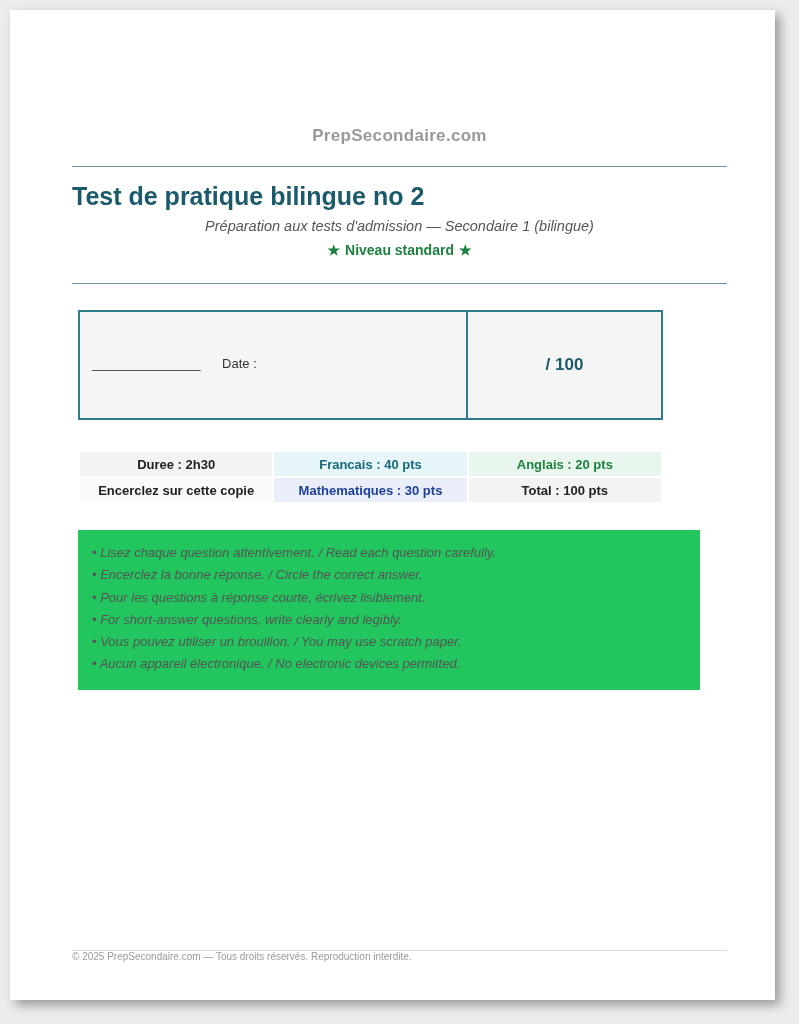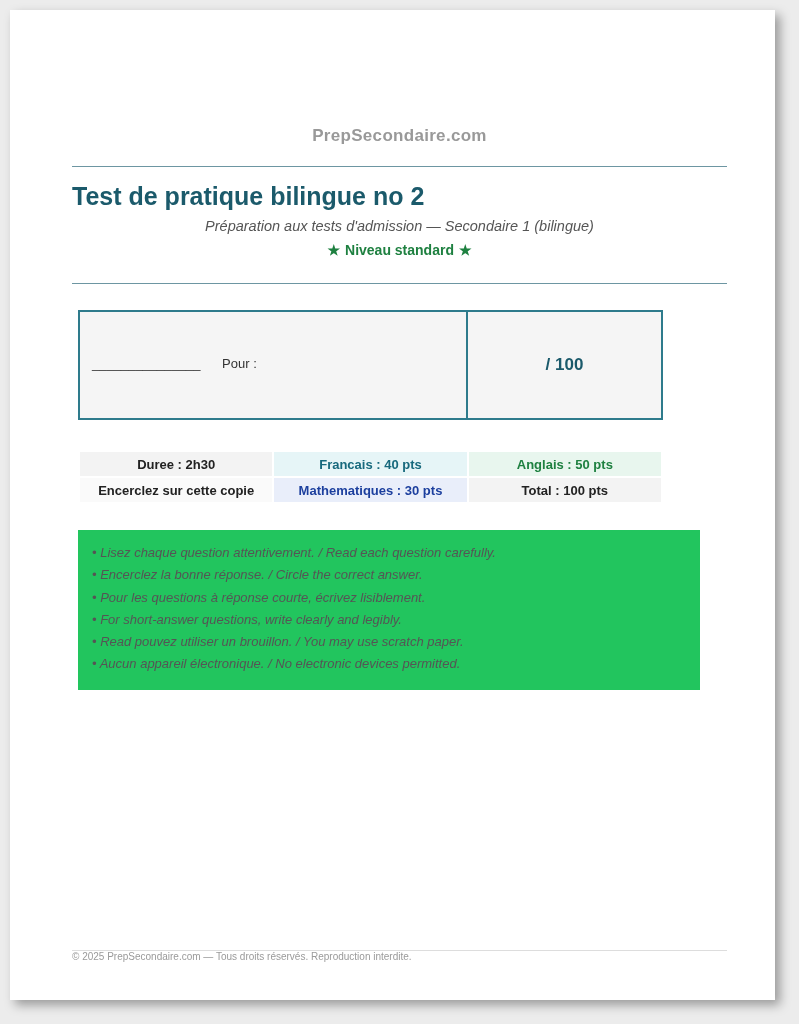--- a/index.html
+++ b/index.html
@@ -153,49 +153,49 @@
     <div class="doc-subtitle">Préparation aux tests d'admission — Secondaire 1 (bilingue)</div>
 
     <div class="level-line">
       <span class="star">★</span><span>Niveau standard</span><span class="star">★</span>
     </div>
 
     <hr class="rule rule-2">
 
     <div class="identity-box">
       <div class="identity-fields">
-        <div>_______________      Pour :</div>
+        <div>_______________      Date :</div>
       </div>
       <div class="score-box">
         <span>/ 100</span>
       </div>
     </div>
 
     <table class="summary-table">
       <tbody>
         <tr>
           <td class="cell-duration">Duree : 2h30</td>
           <td class="cell-french">Francais : 40 pts</td>
-          <td class="cell-english">Anglais : 50 pts</td>
+          <td class="cell-english">Anglais : 20 pts</td>
         </tr>
         <tr>
           <td class="cell-answers">Encerclez sur cette copie</td>
           <td class="cell-math">Mathematiques : 30 pts</td>
           <td class="cell-total">Total : 100 pts</td>
         </tr>
       </tbody>
     </table>
 
     <div class="instructions-panel">
       <ul>
         <li>Lisez chaque question attentivement. / Read each question carefully.</li>
         <li>Encerclez la bonne réponse. / Circle the correct answer.</li>
         <li>Pour les questions à réponse courte, écrivez lisiblement.</li>
         <li>For short-answer questions, write clearly and legibly.</li>
-        <li>Read pouvez utiliser un brouillon. / You may use scratch paper.</li>
+        <li>Vous pouvez utiliser un brouillon. / You may use scratch paper.</li>
         <li>Aucun appareil électronique. / No electronic devices permitted.</li>
       </ul>
     </div>
 
   </div>
 
   <div class="page-footer">
     <span>© 2025 PrepSecondaire.com — Tous droits réservés. Reproduction interdite.</span>
   </div>
 </div>

